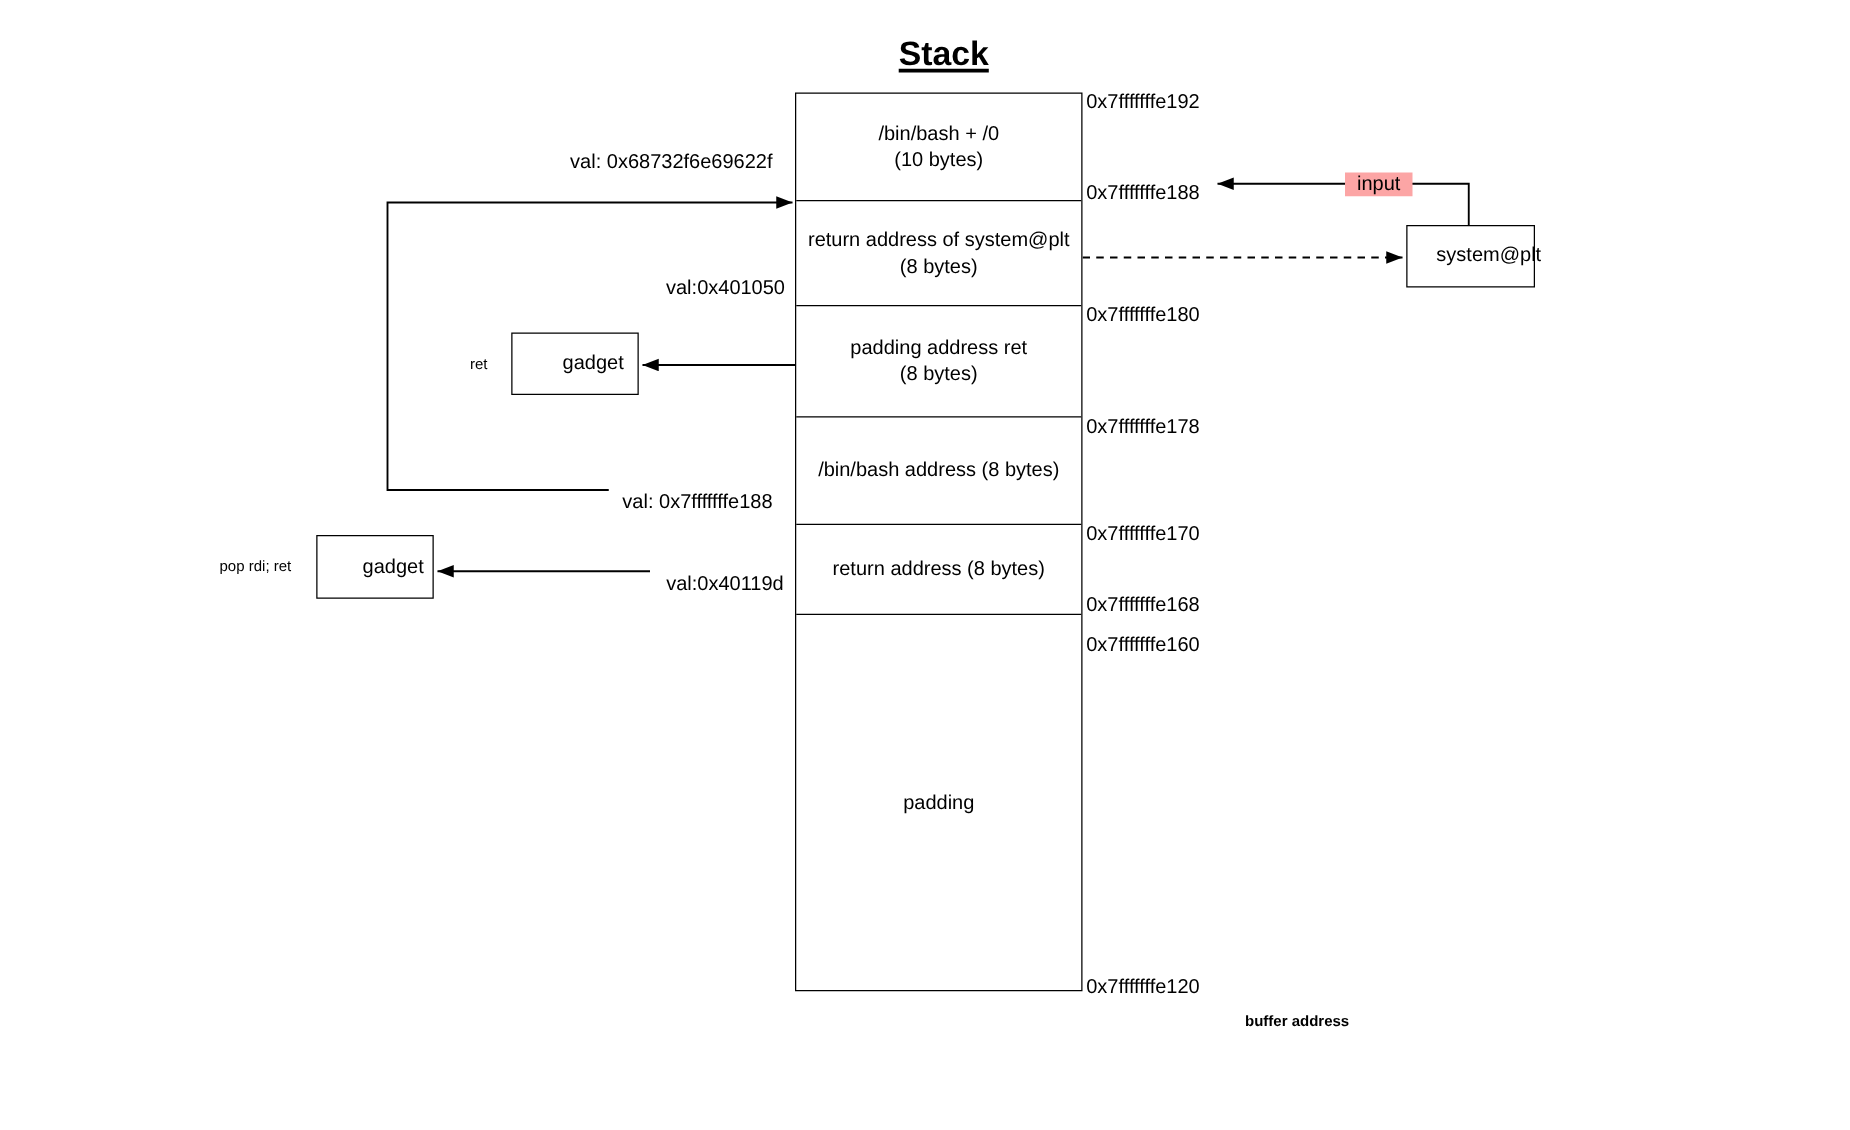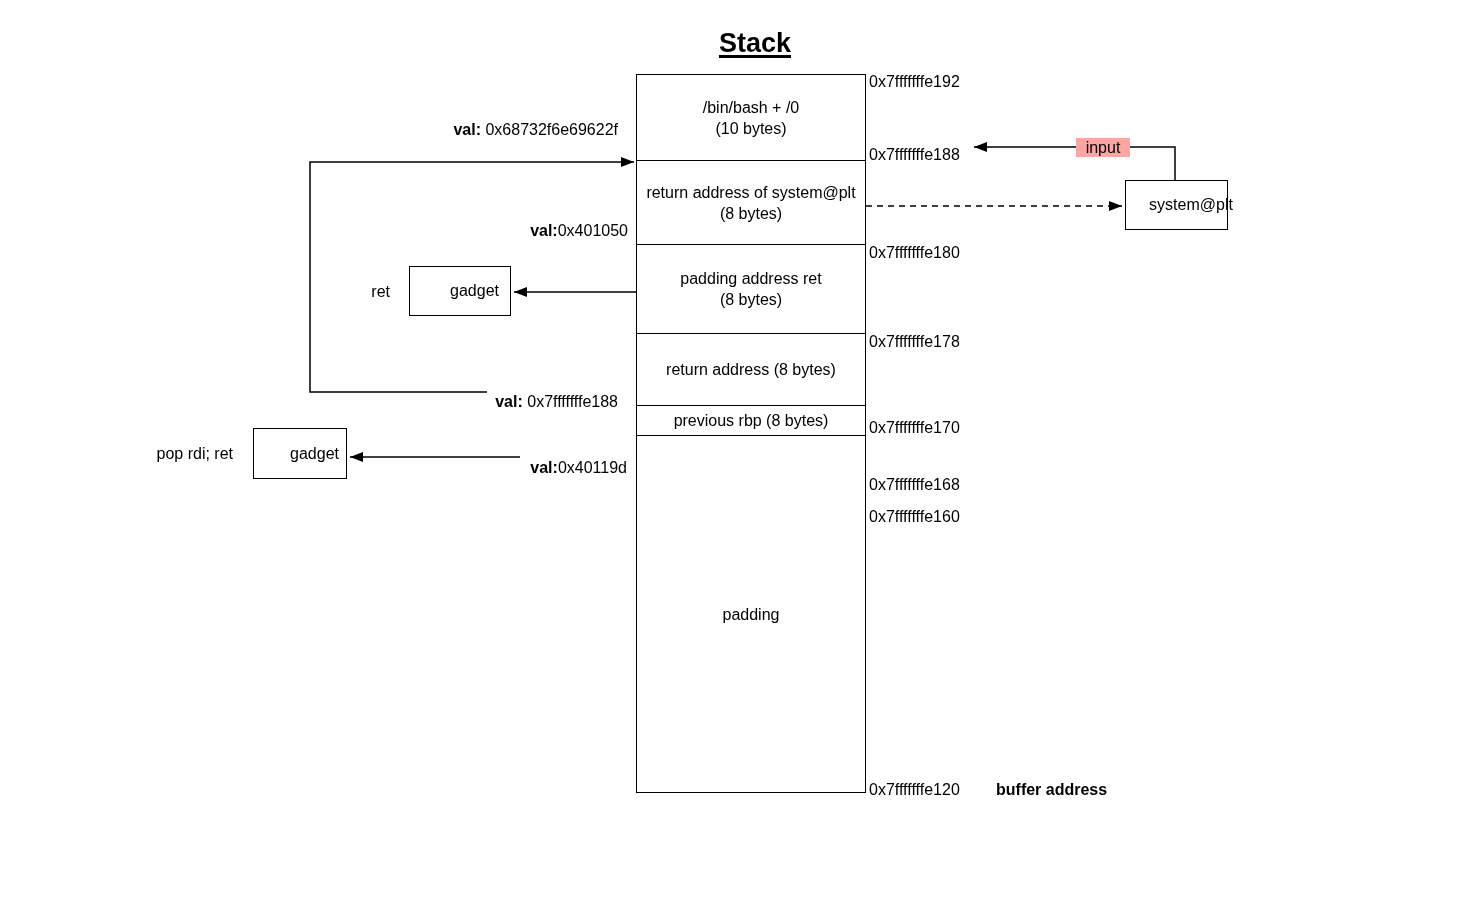--- a/index.html
+++ b/index.html
@@ -63,53 +63,53 @@
     white-space: nowrap;
   }
   .val {
     position: absolute;
     width: 220px;
     text-align: right;
     font-size: 16px;
     line-height: 19px;
     white-space: pre;
   }
-  .val .val-prefix { font-weight: bold; }
+  .val .val-prefix { font-weight: normal; }
   .node-box {
     position: absolute;
     box-sizing: border-box;
     border: 1.5px solid #000;
     background: #ffffff;
     display: flex;
     align-items: center;
     justify-content: center;
     font-size: 16px;
     padding-left: 29px;
   }
   .side-label {
     position: absolute;
-    font-size: 16px;
+    font-size: 12px;
     line-height: 19px;
     text-align: right;
     white-space: nowrap;
   }
   .input-label {
     position: absolute;
     left: 1076px; top: 138px;
     width: 52px;
     text-align: center;
     font-size: 16px;
     line-height: 19px;
     background: #fca5a5;
     padding: 0 1px;
   }
   .buffer-label {
     position: absolute;
-    left: 996px; top: 780px;
-    font-size: 16px;
+    left: 996px; top: 808px;
+    font-size: 12px;
     line-height: 19px;
     font-weight: bold;
     white-space: nowrap;
   }
 </style>
 </head>
 <body>
 
 <div class="canvas">
 
@@ -139,25 +139,25 @@
       <div>(10 bytes)</div>
     </div>
     <div class="cell" style="height:84px">
       <div>return address of system@plt</div>
       <div>(8 bytes)</div>
     </div>
     <div class="cell" style="height:89px">
       <div>padding address ret</div>
       <div>(8 bytes)</div>
     </div>
+    <div class="cell" style="height:86px">
+      <div>/bin/bash address (8 bytes)</div>
+    </div>
     <div class="cell" style="height:72px">
       <div>return address (8 bytes)</div>
-    </div>
-    <div class="cell" style="height:30px">
-      <div>previous rbp (8 bytes)</div>
     </div>
     <div class="cell">
       <div>padding</div>
     </div>
   </div>
 
   <div class="addr" style="top:72px">0x7fffffffe192</div>
   <div class="addr" style="top:145px">0x7fffffffe188</div>
   <div class="addr" style="top:243px">0x7fffffffe180</div>
   <div class="addr" style="top:332px">0x7fffffffe178</div>

